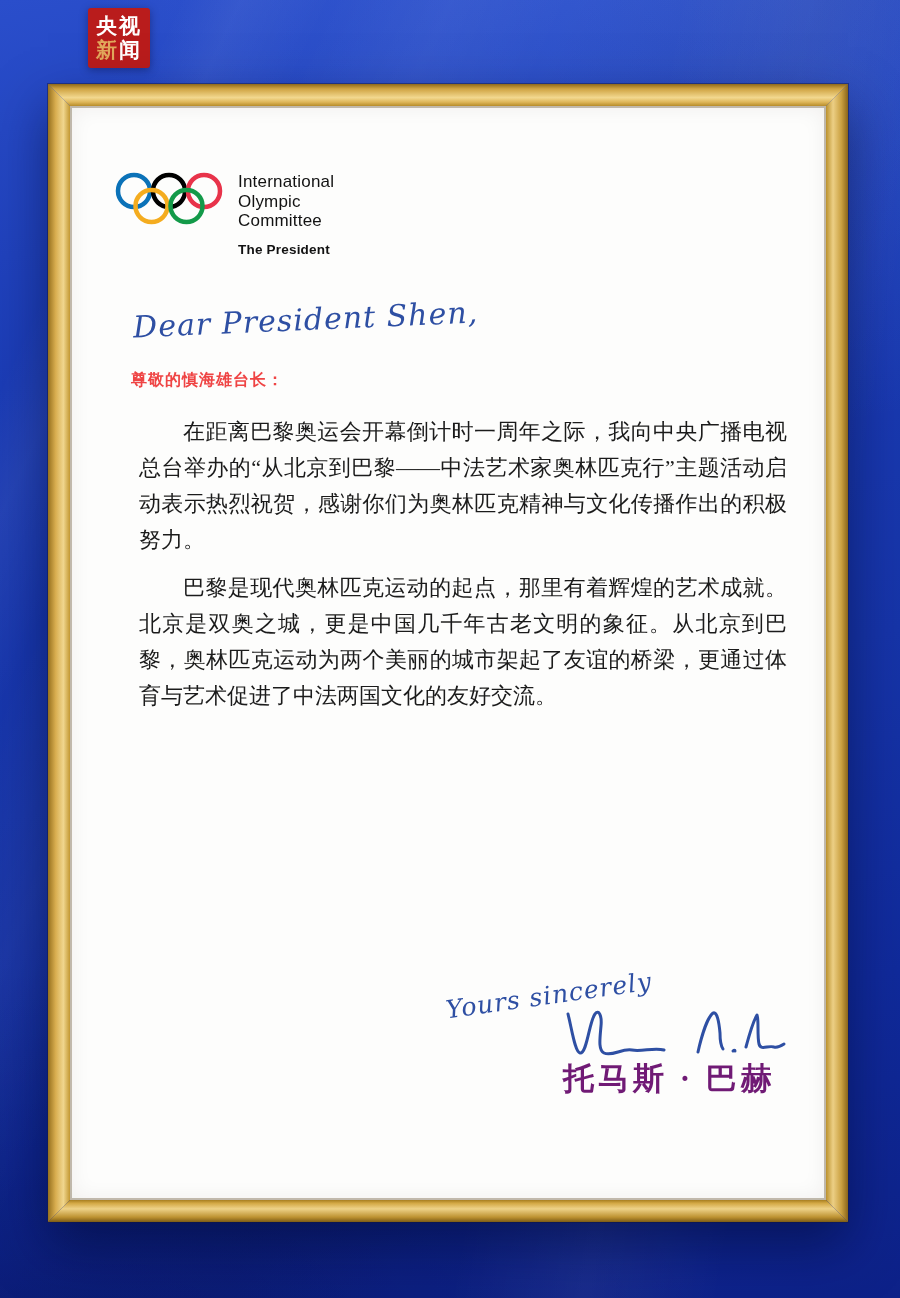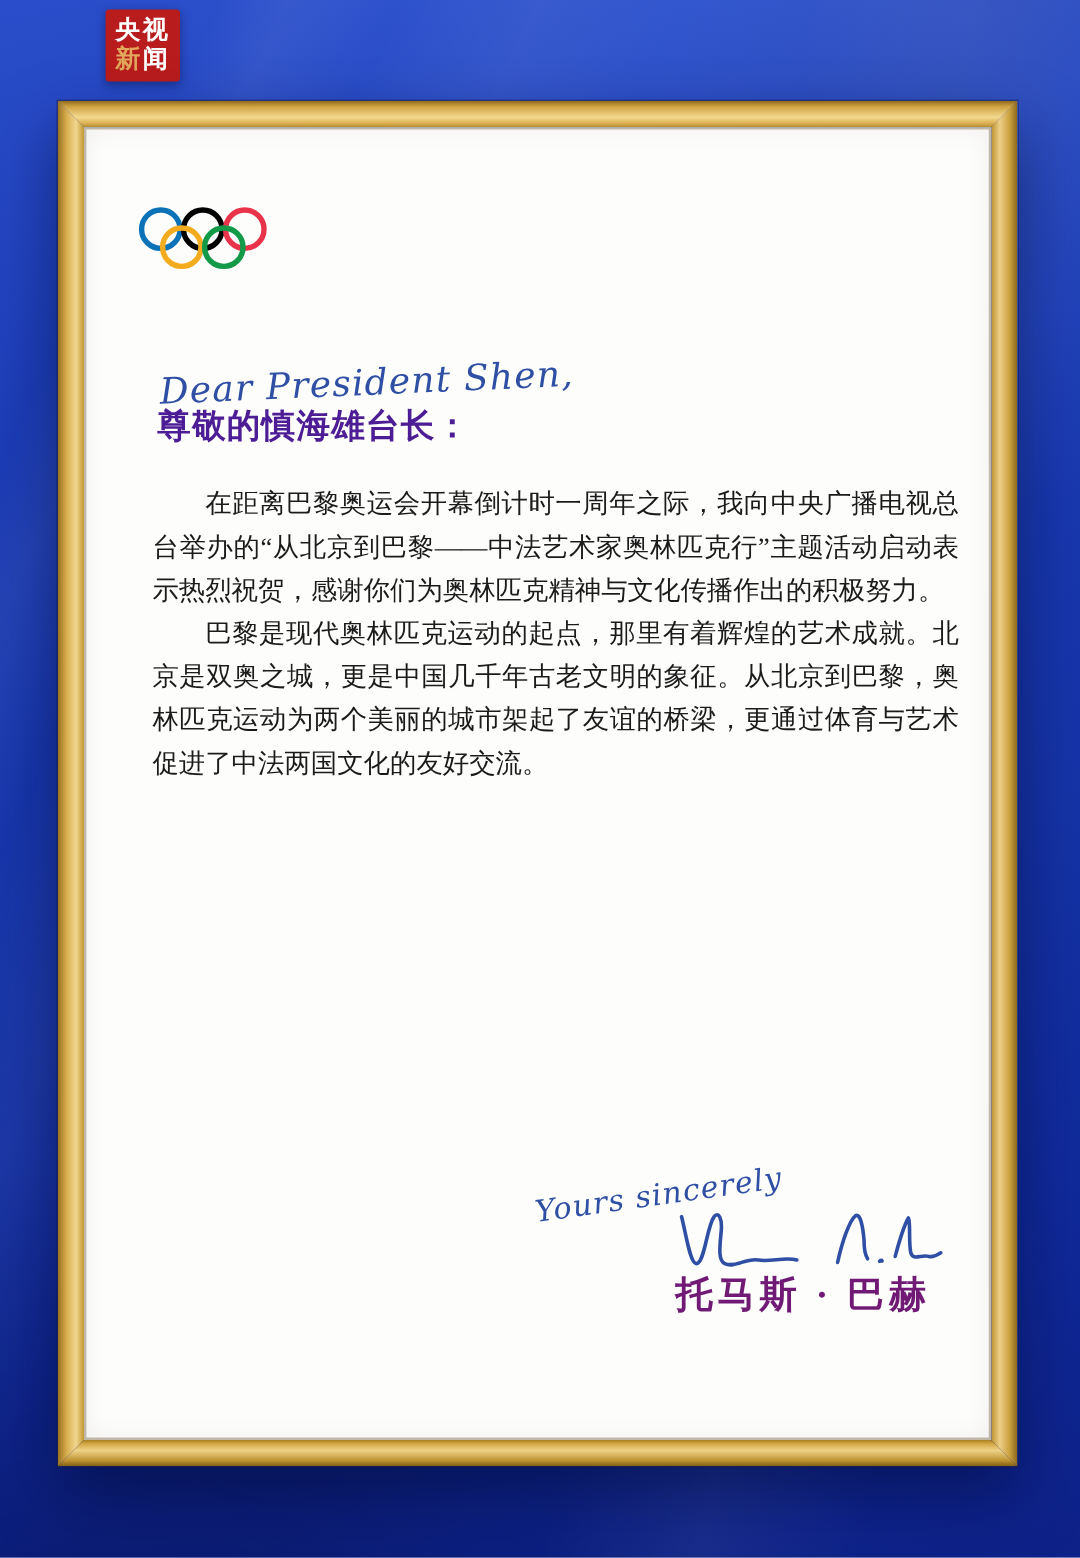--- a/index.html
+++ b/index.html
@@ -49,26 +49,26 @@
     box-shadow:inset 0 0 0 2px rgba(92,72,38,.35), inset 0 0 22px rgba(40,30,10,.07);}
 
   
   .rings{position:absolute;left:43px;top:64px;}
   .ioc-text{position:absolute;left:168px;top:66px;color:#121212;font-size:17px;line-height:19.5px;letter-spacing:.2px;}
   .ioc-title{font-weight:700;font-size:13.5px;margin-top:9px;letter-spacing:.2px;}
 
   
   .hand{color:#2e4fa3;font-family:"DejaVu Serif",serif;font-style:italic;}
   .salutation-en{position:absolute;left:63px;top:196px;font-size:30px;letter-spacing:1px;transform:rotate(-2.5deg);}
-  .salutation-zh{position:absolute;left:61px;top:230px;font-size:28px;font-weight:700;color:#4c1d95;
+  .salutation-zh{position:absolute;left:61px;top:264px;font-size:16px;font-weight:700;color:#ef4444;
     font-family:"Liberation Serif","DejaVu Serif",serif;letter-spacing:1px;}
   .body-text{position:absolute;left:57px;top:296px;width:672px;
     font-family:"Liberation Serif","DejaVu Serif",serif;color:#1b1b1b;
     font-size:22px;line-height:36px;text-align:justify;}
-  .body-text p{margin:0;text-indent:2em;}
+  .body-text p{margin:12px;text-indent:2em;}
 
   .closing-en{position:absolute;left:375px;top:875px;font-size:25px;letter-spacing:1px;transform:rotate(-8deg);}
   .sig-svg{position:absolute;left:490px;top:894px;}
   .sig-name{position:absolute;left:493px;top:952px;font-size:31px;font-weight:700;letter-spacing:4px;
     color:#701a75;font-family:"Liberation Serif","DejaVu Serif",serif;}
 </style>
 </head>
 <body>
 
 <div class="texture"></div>
@@ -87,20 +87,26 @@
   <div class="paper">
 
     <svg class="rings" width="112" height="58" viewBox="0 0 112 58">
       <circle cx="21" cy="21" r="16" fill="none" stroke-width="4.5" stroke="#0b72b8"></circle>
       <circle cx="56" cy="21" r="16" fill="none" stroke-width="4.5" stroke="#000000"></circle>
       <circle cx="91" cy="21" r="16" fill="none" stroke-width="4.5" stroke="#e8334a"></circle>
       <circle cx="38.5" cy="36" r="16" fill="none" stroke-width="4.5" stroke="#f4ac1f"></circle>
       <circle cx="73.5" cy="36" r="16" fill="none" stroke-width="4.5" stroke="#139a49"></circle>
     </svg>
 
+    <div class="ioc-text">
+      <div>International</div>
+      <div>Olympic</div>
+      <div>Committee</div>
+      <div class="ioc-title">The President</div>
+    </div>
 
     <div class="hand salutation-en">Dear President Shen,</div>
     <div class="salutation-zh">尊敬的慎海雄台长：</div>
 
     <div class="body-text">
       <p>在距离巴黎奥运会开幕倒计时一周年之际，我向中央广播电视总台举办的“从北京到巴黎——中法艺术家奥林匹克行”主题活动启动表示热烈祝贺，感谢你们为奥林匹克精神与文化传播作出的积极努力。</p>
       <p>巴黎是现代奥林匹克运动的起点，那里有着辉煌的艺术成就。北京是双奥之城，更是中国几千年古老文明的象征。从北京到巴黎，奥林匹克运动为两个美丽的城市架起了友谊的桥梁，更通过体育与艺术促进了中法两国文化的友好交流。</p>
     </div>
 
     <div class="hand closing-en">Yours sincerely</div>

